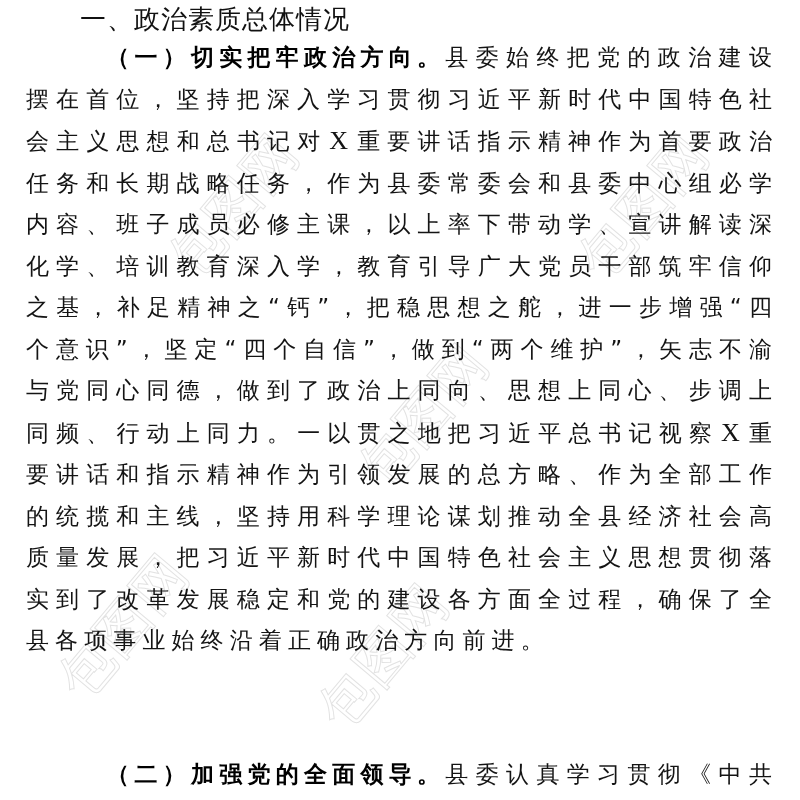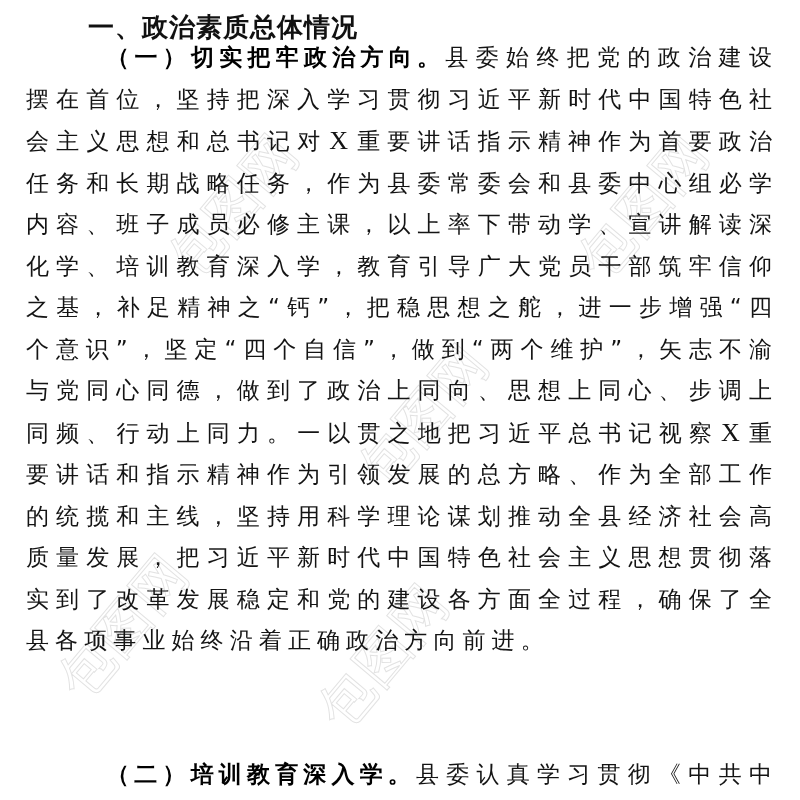--- a/index.html
+++ b/index.html
@@ -20,24 +20,24 @@
       left: 0; top: 0;
       width: 800px; height: 800px;
       background: #ffffff;
     }
     .heading {
       position: absolute;
       left: 80px;
       top: 2px;
       font-size: 26px;
       line-height: 34px;
-      font-weight: bold;
+      font-weight: normal;
       letter-spacing: 1px;
       color: #111;
-      margin: 8px;
+      margin: 0;
     }
     .para {
       position: absolute;
       left: 26px;
       width: 752px;
       font-size: 23px;
       line-height: 41.5px;
       letter-spacing: 6.1px;
       text-align: justify;
       text-align-last: left;
@@ -80,15 +80,15 @@
   <div class="watermark" style="left:150px; top:170px;">包图网</div>
   <div class="watermark" style="left:340px; top:380px;">包图网</div>
   <div class="watermark" style="left:300px; top:620px;">包图网</div>
   <div class="watermark" style="left:40px; top:590px;">包图网</div>
   <div class="watermark" style="left:560px; top:170px;">包图网</div>
 
   <h1 class="heading">一、政治素质总体情况</h1>
 
   <p class="para p1"><span class="indent"></span><span class="lead">（一）切实把牢政治方向。</span><span>县委始终把党的政治建设摆在首位，坚持把深入学习贯彻习近平新时代中国特色社会主义思想和总书记对</span><span class="latin">X</span><span>重要讲话指示精神作为首要政治任务和长期战略任务，作为县委常委会和县委中心组必学内容、班子成员必修主课，以上率下带动学、宣讲解读深化学、培训教育深入学，教育引导广大党员干部筑牢信仰之基，补足精神之“钙”，把稳思想之舵，进一步增强“四个意识”，坚定“四个自信”，做到“两个维护”，矢志不渝与党同心同德，做到了政治上同向、思想上同心、步调上同频、行动上同力。一以贯之地把习近平总书记视察</span><span class="latin">X</span><span>重要讲话和指示精神作为引领发展的总方略、作为全部工作的统揽和主线，坚持用科学理论谋划推动全县经济社会高质量发展，把习近平新时代中国特色社会主义思想贯彻落实到了改革发展稳定和党的建设各方面全过程，确保了全县各项事业始终沿着正确政治方向前进。</span></p>
 
-  <p class="para p2"><span class="indent"></span><span class="lead">（二）培训教育深入学。</span><span>县委认真学习贯彻《中共中央政</span></p>
+  <p class="para p2"><span class="indent"></span><span class="lead">（二）加强党的全面领导。</span><span>县委认真学习贯彻《中共中央政</span></p>
 
 </div>
 
 </body></html>

